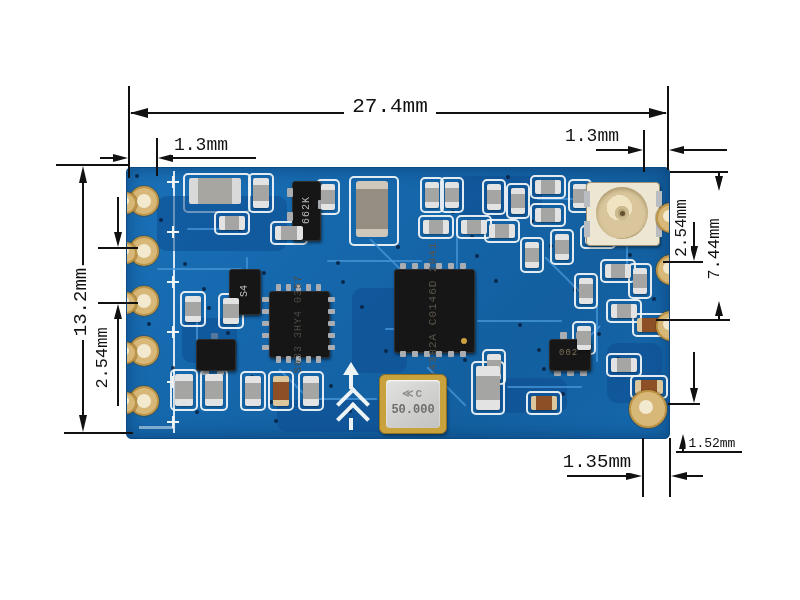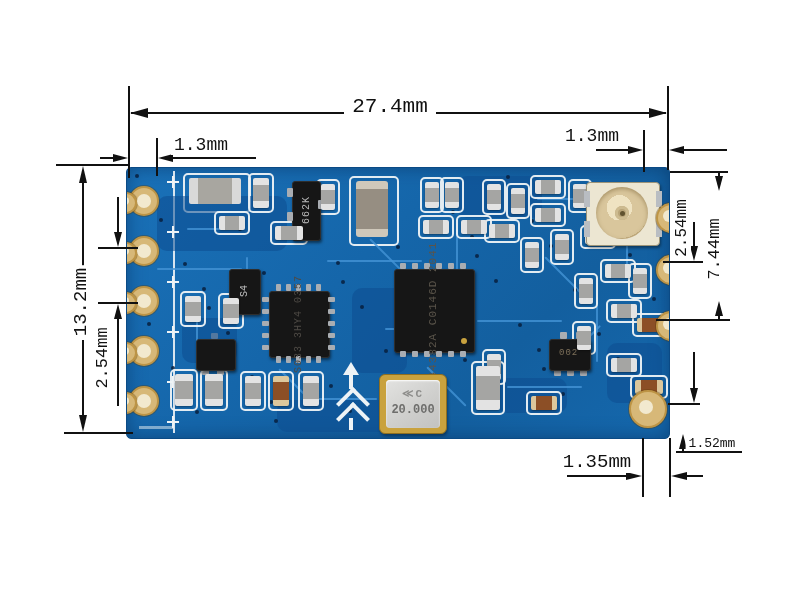--- a/index.html
+++ b/index.html
@@ -79,21 +79,21 @@
     <div class="pin" style="left:427px;top:201px;width:7px;height:7px;"></div>
     <div class="pin" style="left:440px;top:201px;width:7px;height:7px;"></div>
     <div class="pin" style="left:453px;top:201px;width:7px;height:7px;"></div>
     <div class="pin" style="left:433px;top:164px;width:7px;height:7px;"></div>
     <div class="pin" style="left:449px;top:164px;width:7px;height:7px;"></div>
     <div style="position:absolute;left:432px;top:180px;z-index:4;font-size:9px;color:#7d705a;letter-spacing:1px;">002</div>
 
     <div style="position:absolute;left:252px;top:206px;width:66px;height:58px;background:#c9a23e;border:1px solid #8f6f20;border-radius:6px;z-index:4;box-shadow:1px 2px 3px rgba(0,0,0,.35);">
       <div style="position:absolute;left:6px;top:5px;right:6px;bottom:5px;border-radius:4px;background:linear-gradient(145deg,#e2e2e0 0%,#cfcfcd 55%,#c2c2c0 100%);box-shadow:inset 0 1px 2px #fff;">
         <div style="position:absolute;left:0;right:0;top:7px;text-align:center;font-size:11px;font-weight:bold;color:#8d8d8b;letter-spacing:2px;">≪C</div>
-        <div style="position:absolute;left:0;right:0;top:23px;text-align:center;font-size:12px;font-weight:bold;color:#6e6e6c;">20.000</div>
+        <div style="position:absolute;left:0;right:0;top:23px;text-align:center;font-size:12px;font-weight:bold;color:#6e6e6c;">50.000</div>
       </div>
     </div>
 
     <div style="position:absolute;left:205px;top:194px;width:36px;height:68px;z-index:2;">
       <div style="position:absolute;left:11px;top:0;width:0;height:0;border-left:8px solid transparent;border-right:8px solid transparent;border-bottom:13px solid #eef3f6;"></div>
       <div style="position:absolute;left:17px;top:11px;width:4px;height:16px;background:#eef3f6;"></div>
       <div style="position:absolute;left:9px;top:30px;width:20px;height:20px;border-top:4px solid #eef3f6;border-left:4px solid #eef3f6;transform:rotate(45deg);"></div>
       <div style="position:absolute;left:9px;top:45px;width:20px;height:20px;border-top:4px solid #eef3f6;border-left:4px solid #eef3f6;transform:rotate(45deg);"></div>
       <div style="position:absolute;left:17px;top:56px;width:4px;height:12px;background:#eef3f6;"></div>
     </div>

